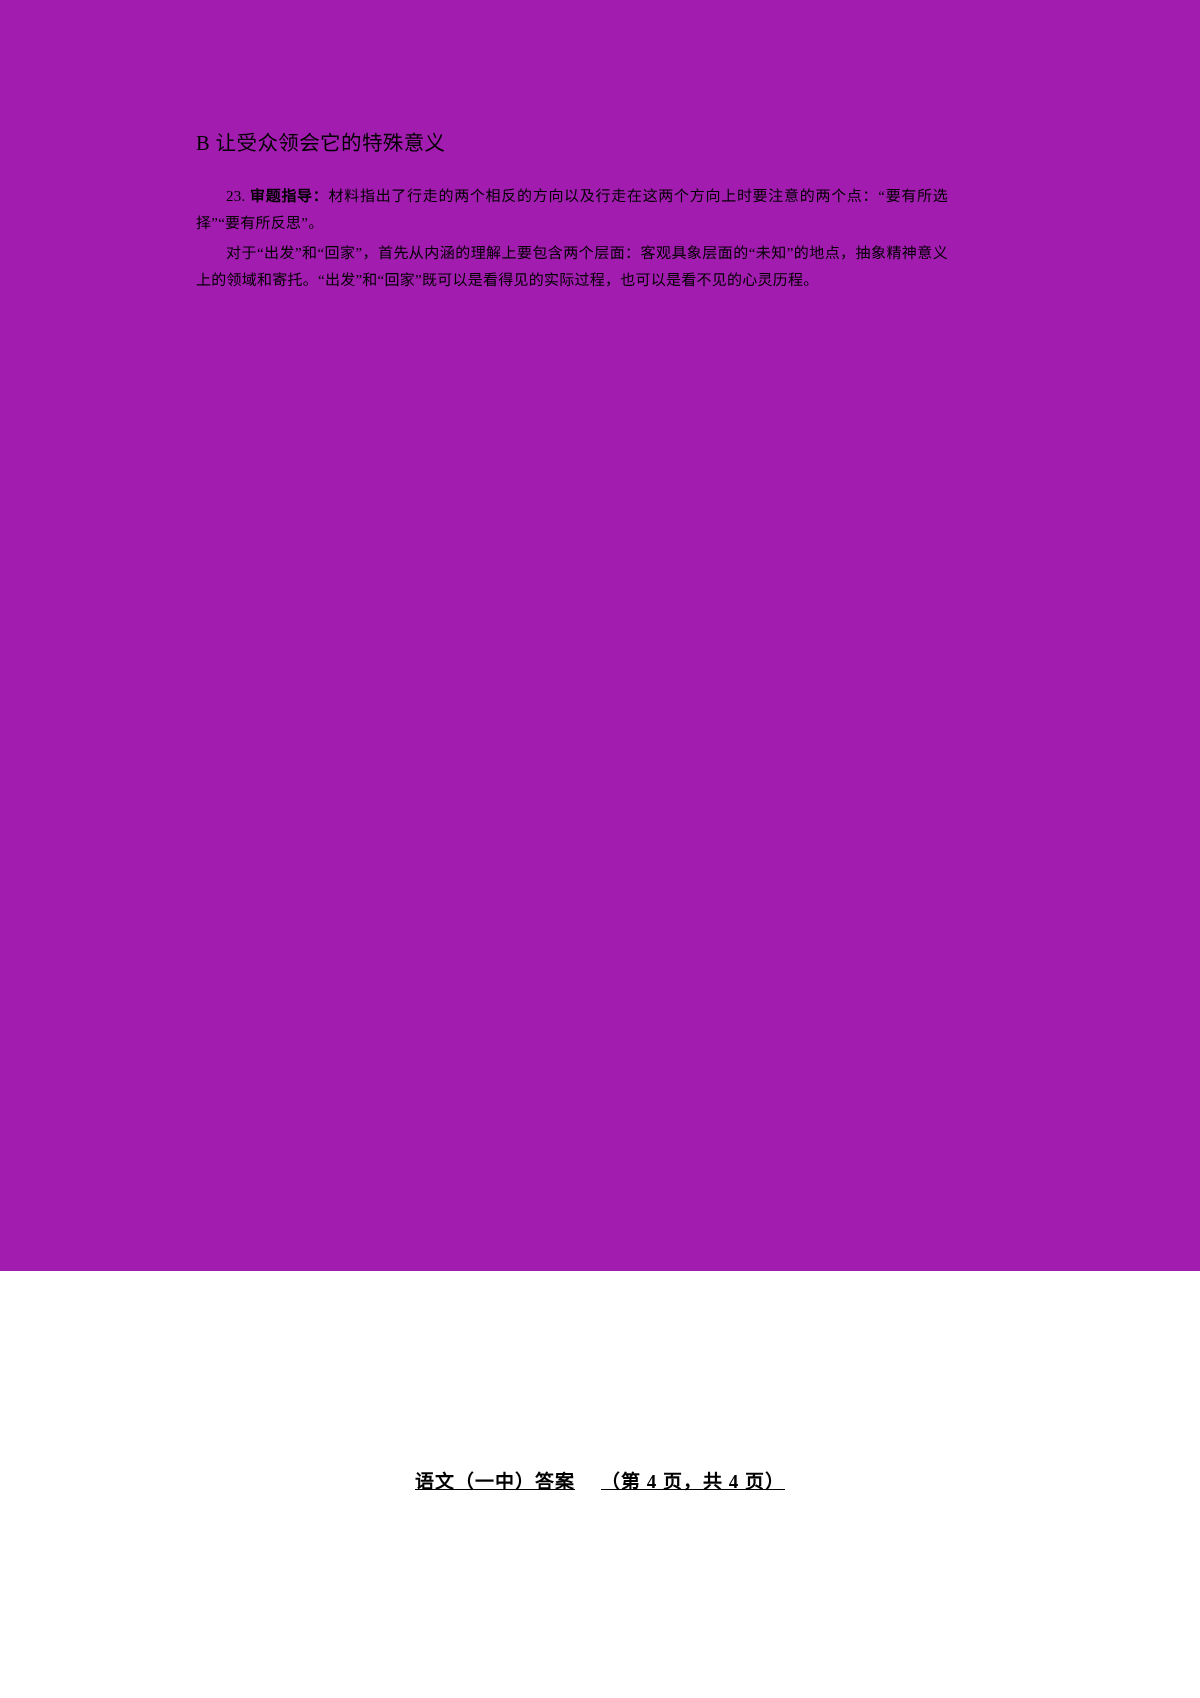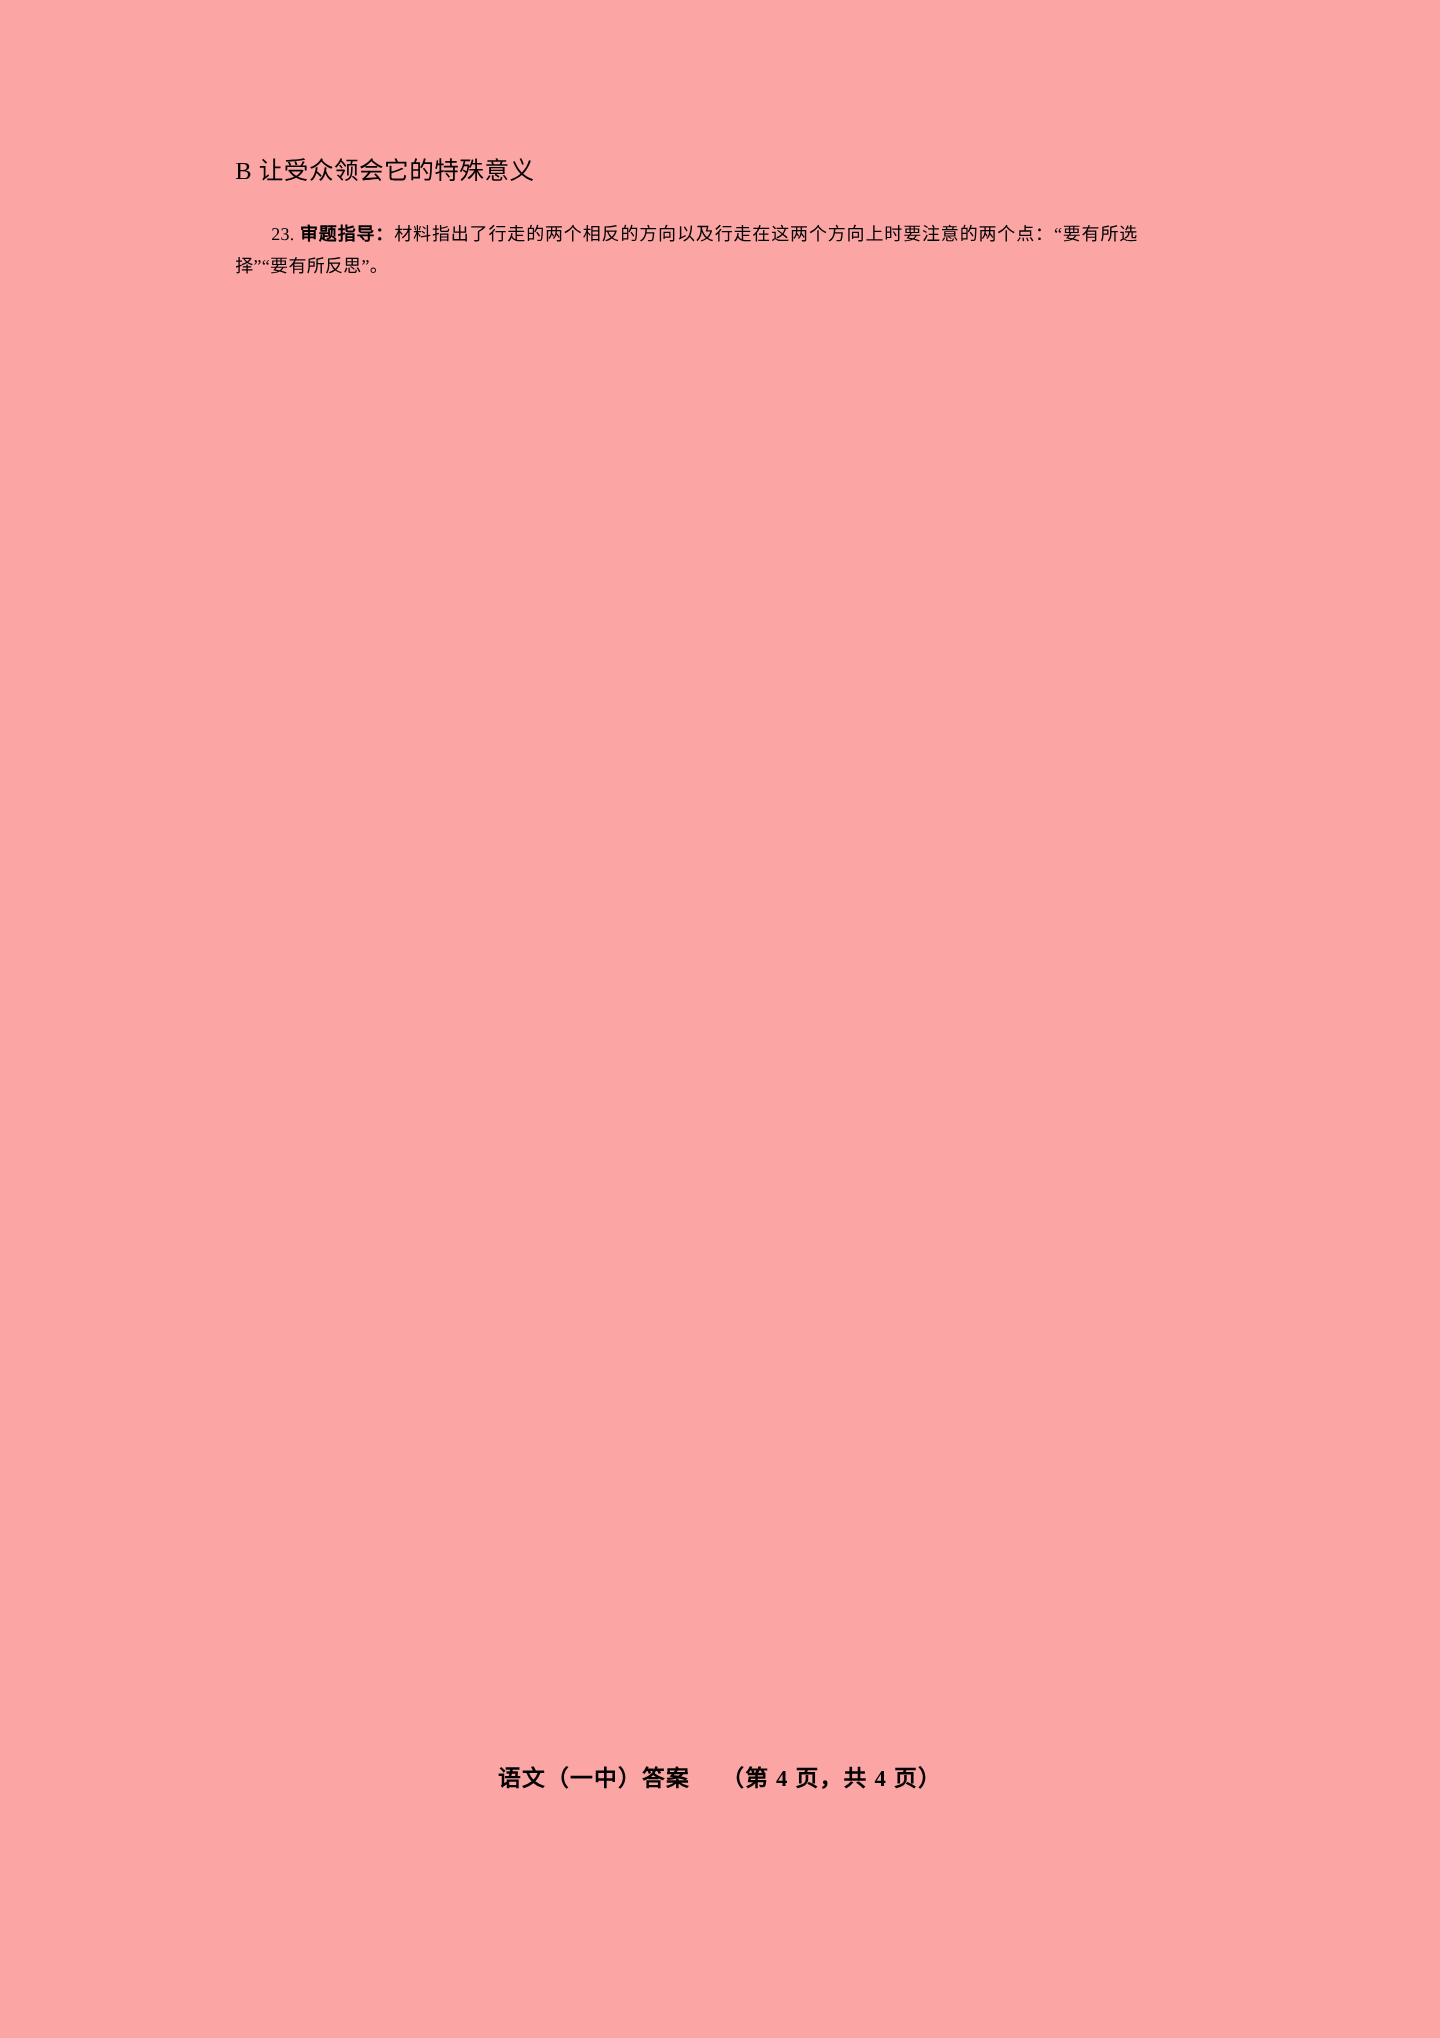--- a/index.html
+++ b/index.html
@@ -13,22 +13,22 @@
     position: relative;
     font-family: "Liberation Serif", "DejaVu Serif", serif;
     color: #000000;
     overflow: hidden;
   }
   .page {
     position: absolute;
     left: 0;
     top: 0;
     width: 1200px;
-    height: 1698px;
-    background: #fca5a5;
+    height: 1271px;
+    background: #a21caf;
   }
   .content {
     position: absolute;
     left: 196px;
     top: 128px;
     width: 752px;
   }
   .line-item {
     font-size: 20.5px;
     line-height: 1.52;
@@ -55,39 +55,41 @@
   .footer {
     position: absolute;
     left: 0;
     top: 1466px;
     width: 1200px;
     text-align: center;
     font-size: 19px;
     font-weight: bold;
     letter-spacing: 1px;
     font-family: "Liberation Serif", "DejaVu Serif", serif;
+    text-decoration: underline;
   }
   .footer .gap {
     display: inline-block;
     width: 26px;
   }
 </style>
 </head>
 <body>
 
 <div class="page">
 
   <div class="content">
 
     <p class="line-item">B 让受众领会它的特殊意义</p>
 
     <div class="spacer-sm"></div>
 
     <p class="para"><span class="q-num">23.</span> <span class="bold-label">审题指导：</span><span>材料指出了行走的两个相反的方向以及行走在这两个方向上时要注意的两个点：“要有所选择”“要有所反思”。</span></p>
 
+    <p class="para">对于“出发”和“回家”，首先从内涵的理解上要包含两个层面：客观具象层面的“未知”的地点，抽象精神意义上的领域和寄托。“出发”和“回家”既可以是看得见的实际过程，也可以是看不见的心灵历程。</p>
 
   </div>
 
   <div class="footer">
     <span>语文（一中）答案</span><span class="gap"></span><span>（第 4 页，共 4 页）</span>
   </div>
 
 </div>
 
 </body></html>

